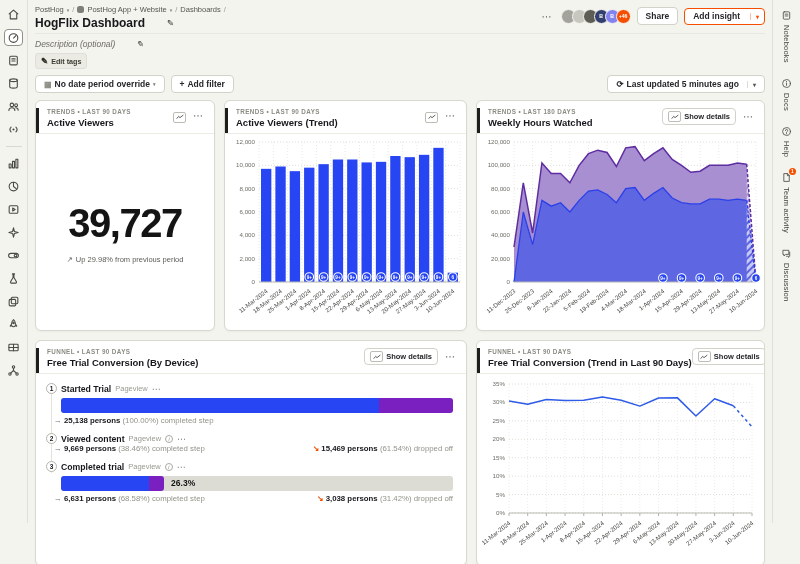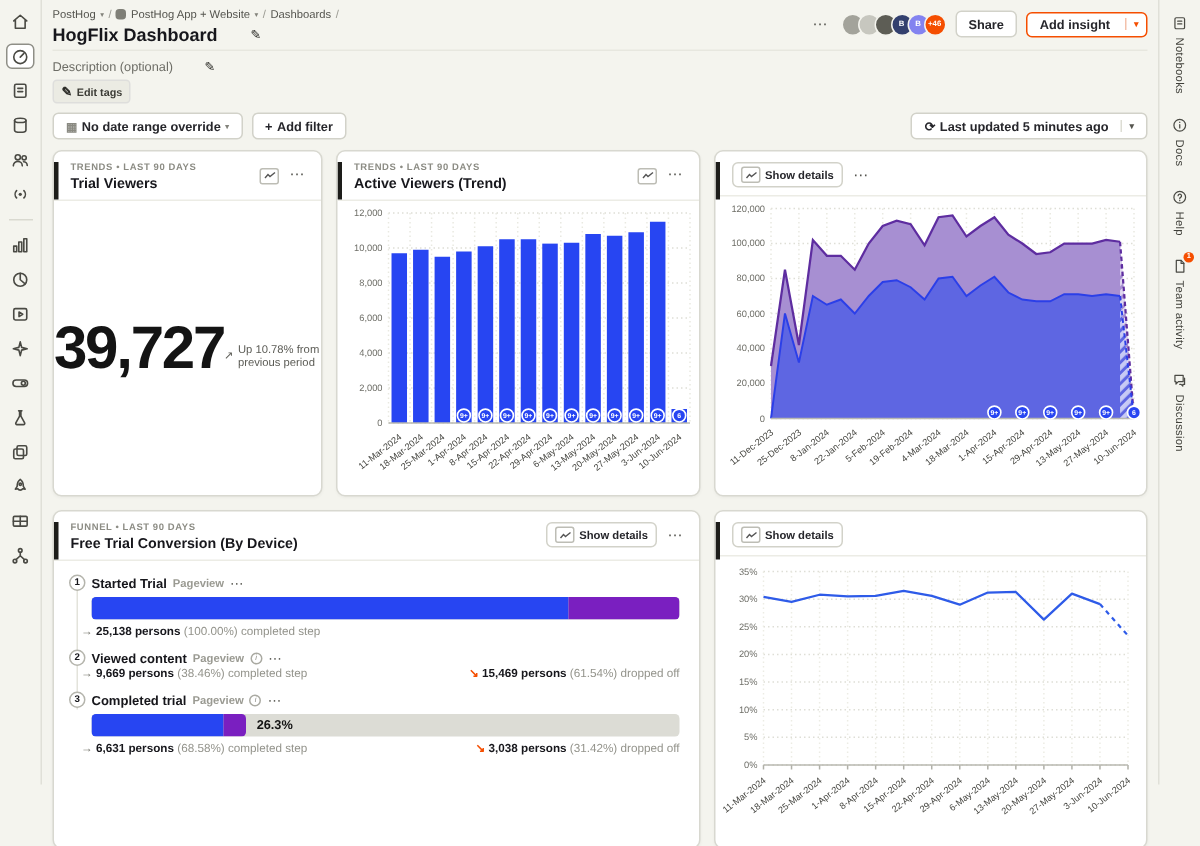--- a/index.html
+++ b/index.html
@@ -48,21 +48,21 @@
   .av{width:15px;height:15px;border-radius:50%;border:1.5px solid #f4f4ee;margin-left:-4px;
       font-size:5.2px;font-weight:bold;color:#fff;display:flex;align-items:center;
       justify-content:center;cursor:pointer}
   .btn{background:#fff;border:1px solid #d2d2c9;border-radius:4px;font-size:8.5px;
        font-weight:bold;padding:3px 8px;display:inline-flex;align-items:center;gap:3px;
        color:#26262b;cursor:pointer;font-family:inherit}
   .btn-primary{border:1.5px solid #f54e00;padding:2.5px 0 2.5px 8px}
   .btn-primary .split{border-left:1px solid #f3c1ab;margin-left:7px;padding:0 5px;
                       color:#f54e00;font-size:6px}
 
-  .desc-row{margin-top:5px;font-size:8.5px;color:#6d6d66;
+  .desc-row{margin-top:5px;font-size:8.5px;font-style:italic;color:#6d6d66;
             display:flex;gap:21px;align-items:center}
   .tags-row{margin-top:4px}
   .chip{display:inline-flex;gap:3px;align-items:center;background:#ebebe3;border:1px solid #dededc;
         border-radius:3px;font-size:7.2px;font-weight:bold;padding:2px 5px;color:#3c3c36;cursor:pointer}
 
   .filter-row{margin-top:6px;display:flex;justify-content:space-between;align-items:center}
   .fgroup{display:flex;gap:6px;align-items:center}
   .ic-sm{font-size:8px;color:#8a8a82}
   .split2{border-left:1px solid #ddddd4;margin-left:5px;padding-left:5px;font-size:6px;color:#55554f}
 
@@ -81,35 +81,35 @@
   .ctitle{font-size:9.5px;font-weight:bold;margin-top:2px;white-space:nowrap}
   .head-actions{display:flex;align-items:center;gap:5px;flex:none}
   .insight-ic{width:13px;height:11px;border:1px solid #bdbdb5;border-radius:2px;
               display:inline-flex;align-items:center;justify-content:center;background:#fff}
   .insight-btn{border:none;background:none;padding:0;cursor:pointer}
   .show-details{padding:2px 5px;font-size:7.5px}
   .card-body{flex:1;min-height:0;position:relative}
   .chart{width:100%;height:100%}
   .chart svg{font-family:"Liberation Sans",sans-serif;display:block}
 
-  .bignum-body{display:flex;flex-direction:row;align-items:center;justify-content:space-between}
+  .bignum-body{display:flex;flex-direction:column;align-items:center;justify-content:center}
   .bignum{font-size:40px;font-weight:bold;letter-spacing:-1.5px;color:#141414}
   .delta{font-size:7.5px;color:#5c5c56;margin-top:9px;display:flex;gap:3px;align-items:center}
 
   
   .funnel-body{padding:9px 13px 0 10px}
   .fsteps{position:relative}
   .fsteps::before{content:"";position:absolute;left:5px;top:8px;bottom:30px;width:1px;background:#e3e3db}
   .fstep{margin-bottom:8px;position:relative}
   .fstep-head{display:flex;align-items:center;gap:4px}
   .fnum{width:11px;height:11px;border:1px solid #b5b5ad;border-radius:50%;background:#fff;
         font-size:6.5px;font-weight:bold;display:flex;align-items:center;justify-content:center;
         position:relative;z-index:1;flex:none}
   .flabel{font-weight:bold;font-size:8.7px}
-  .fevent{color:#9a9a92;font-size:7.5px;font-weight:bold}
+  .fevent{color:#9a9a92;font-size:7.5px;font-weight:normal}
   .finfo{width:8px;height:8px;border:1px solid #aaaaa2;border-radius:50%;font-size:5px;
          color:#88888079;color:#888880;display:inline-flex;align-items:center;justify-content:center;
          font-style:italic;cursor:pointer}
   .fmenu{color:#666660;font-size:9px;letter-spacing:.5px;cursor:pointer}
   .ftrack{position:relative;height:15px;background:#dcdcd5;border-radius:3px;
           margin:4px 0 3px 15px;cursor:pointer}
   .fcolored{height:100%;display:flex;border-radius:3px;overflow:hidden}
   .fblue{height:100%}
   .fpurple{height:100%}
   .fpct{position:absolute;top:0;font-size:8.5px;font-weight:bold;line-height:15px;color:#141414}
@@ -269,21 +269,21 @@
       <span class="chip">
         <span class="pencil">✎</span>
         <span>Edit tags</span>
       </span>
     </div>
 
     <div class="filter-row">
       <div class="fgroup">
         <button class="btn">
           <span class="ic-sm">▦</span>
-          <span>No date range override</span>
+          <span>No date period override</span>
           <span class="caret">▾</span>
         </button>
         <button class="btn">
           <span>+</span>
           <span>Add filter</span>
         </button>
       </div>
       <div class="fgroup">
         <button class="btn">
           <span>⟳</span>
@@ -292,36 +292,36 @@
         </button>
       </div>
     </div>
 
     <section class="cards">
 
       <article class="card">
         <div class="card-head">
           <div>
             <div class="caption">TRENDS • LAST 90 DAYS</div>
-            <div class="ctitle">Trial Viewers</div>
+            <div class="ctitle">Active Viewers</div>
           </div>
           <div class="head-actions">
             <button class="insight-btn"><span class="insight-ic">
                   <svg viewBox="0 0 12 8" width="8" height="6">
                     <polyline points="1,6.5 4,3 6,5 11,1" fill="none" stroke="#555" stroke-width="1.4"></polyline>
                   </svg>
                 </span></button>
             <button class="more-btn">⋯</button>
           </div>
         </div>
         <div class="card-body bignum-body">
           <div class="bignum">39,727</div>
           <div class="delta">
             <span>↗</span>
-            <span>Up 10.78% from previous period</span>
+            <span>Up 29.98% from previous period</span>
           </div>
         </div>
       </article>
 
       <article class="card">
         <div class="card-head">
           <div>
             <div class="caption">TRENDS • LAST 90 DAYS</div>
             <div class="ctitle">Active Viewers (Trend)</div>
           </div>
@@ -415,20 +415,24 @@
               <text x="186.75" y="158" font-size="6.1" fill="#44443f" text-anchor="end" transform="rotate(-38 186.75 158)">20-May-2024</text>
               <text x="201.10714285714286" y="158" font-size="6.1" fill="#44443f" text-anchor="end" transform="rotate(-38 201.10714285714286 158)">27-May-2024</text>
               <text x="215.4642857142857" y="158" font-size="6.1" fill="#44443f" text-anchor="end" transform="rotate(-38 215.4642857142857 158)">3-Jun-2024</text>
               <text x="229.82142857142856" y="158" font-size="6.1" fill="#44443f" text-anchor="end" transform="rotate(-38 229.82142857142856 158)">10-Jun-2024</text>
             </svg>
           </div>
       </article>
 
       <article class="card">
         <div class="card-head">
+          <div>
+            <div class="caption">TRENDS • LAST 180 DAYS</div>
+            <div class="ctitle">Weekly Hours Watched</div>
+          </div>
           <div class="head-actions">
             <button class="btn show-details">
               <span class="insight-ic">
                   <svg viewBox="0 0 12 8" width="8" height="6">
                     <polyline points="1,6.5 4,3 6,5 11,1" fill="none" stroke="#555" stroke-width="1.4"></polyline>
                   </svg>
                 </span>
               <span>Show details</span>
             </button>
             <button class="more-btn">⋯</button>
@@ -599,20 +603,24 @@
         <span class="fgray">(31.42%) dropped off</span>
       </span>
     </div>
   </div>
             </div>
         </div>
       </article>
 
       <article class="card">
         <div class="card-head">
+          <div>
+            <div class="caption">FUNNEL • LAST 90 DAYS</div>
+            <div class="ctitle">Free Trial Conversion (Trend in Last 90 Days)</div>
+          </div>
           <div class="head-actions">
             <button class="btn show-details">
               <span class="insight-ic">
                   <svg viewBox="0 0 12 8" width="8" height="6">
                     <polyline points="1,6.5 4,3 6,5 11,1" fill="none" stroke="#555" stroke-width="1.4"></polyline>
                   </svg>
                 </span>
               <span>Show details</span>
             </button>
 

